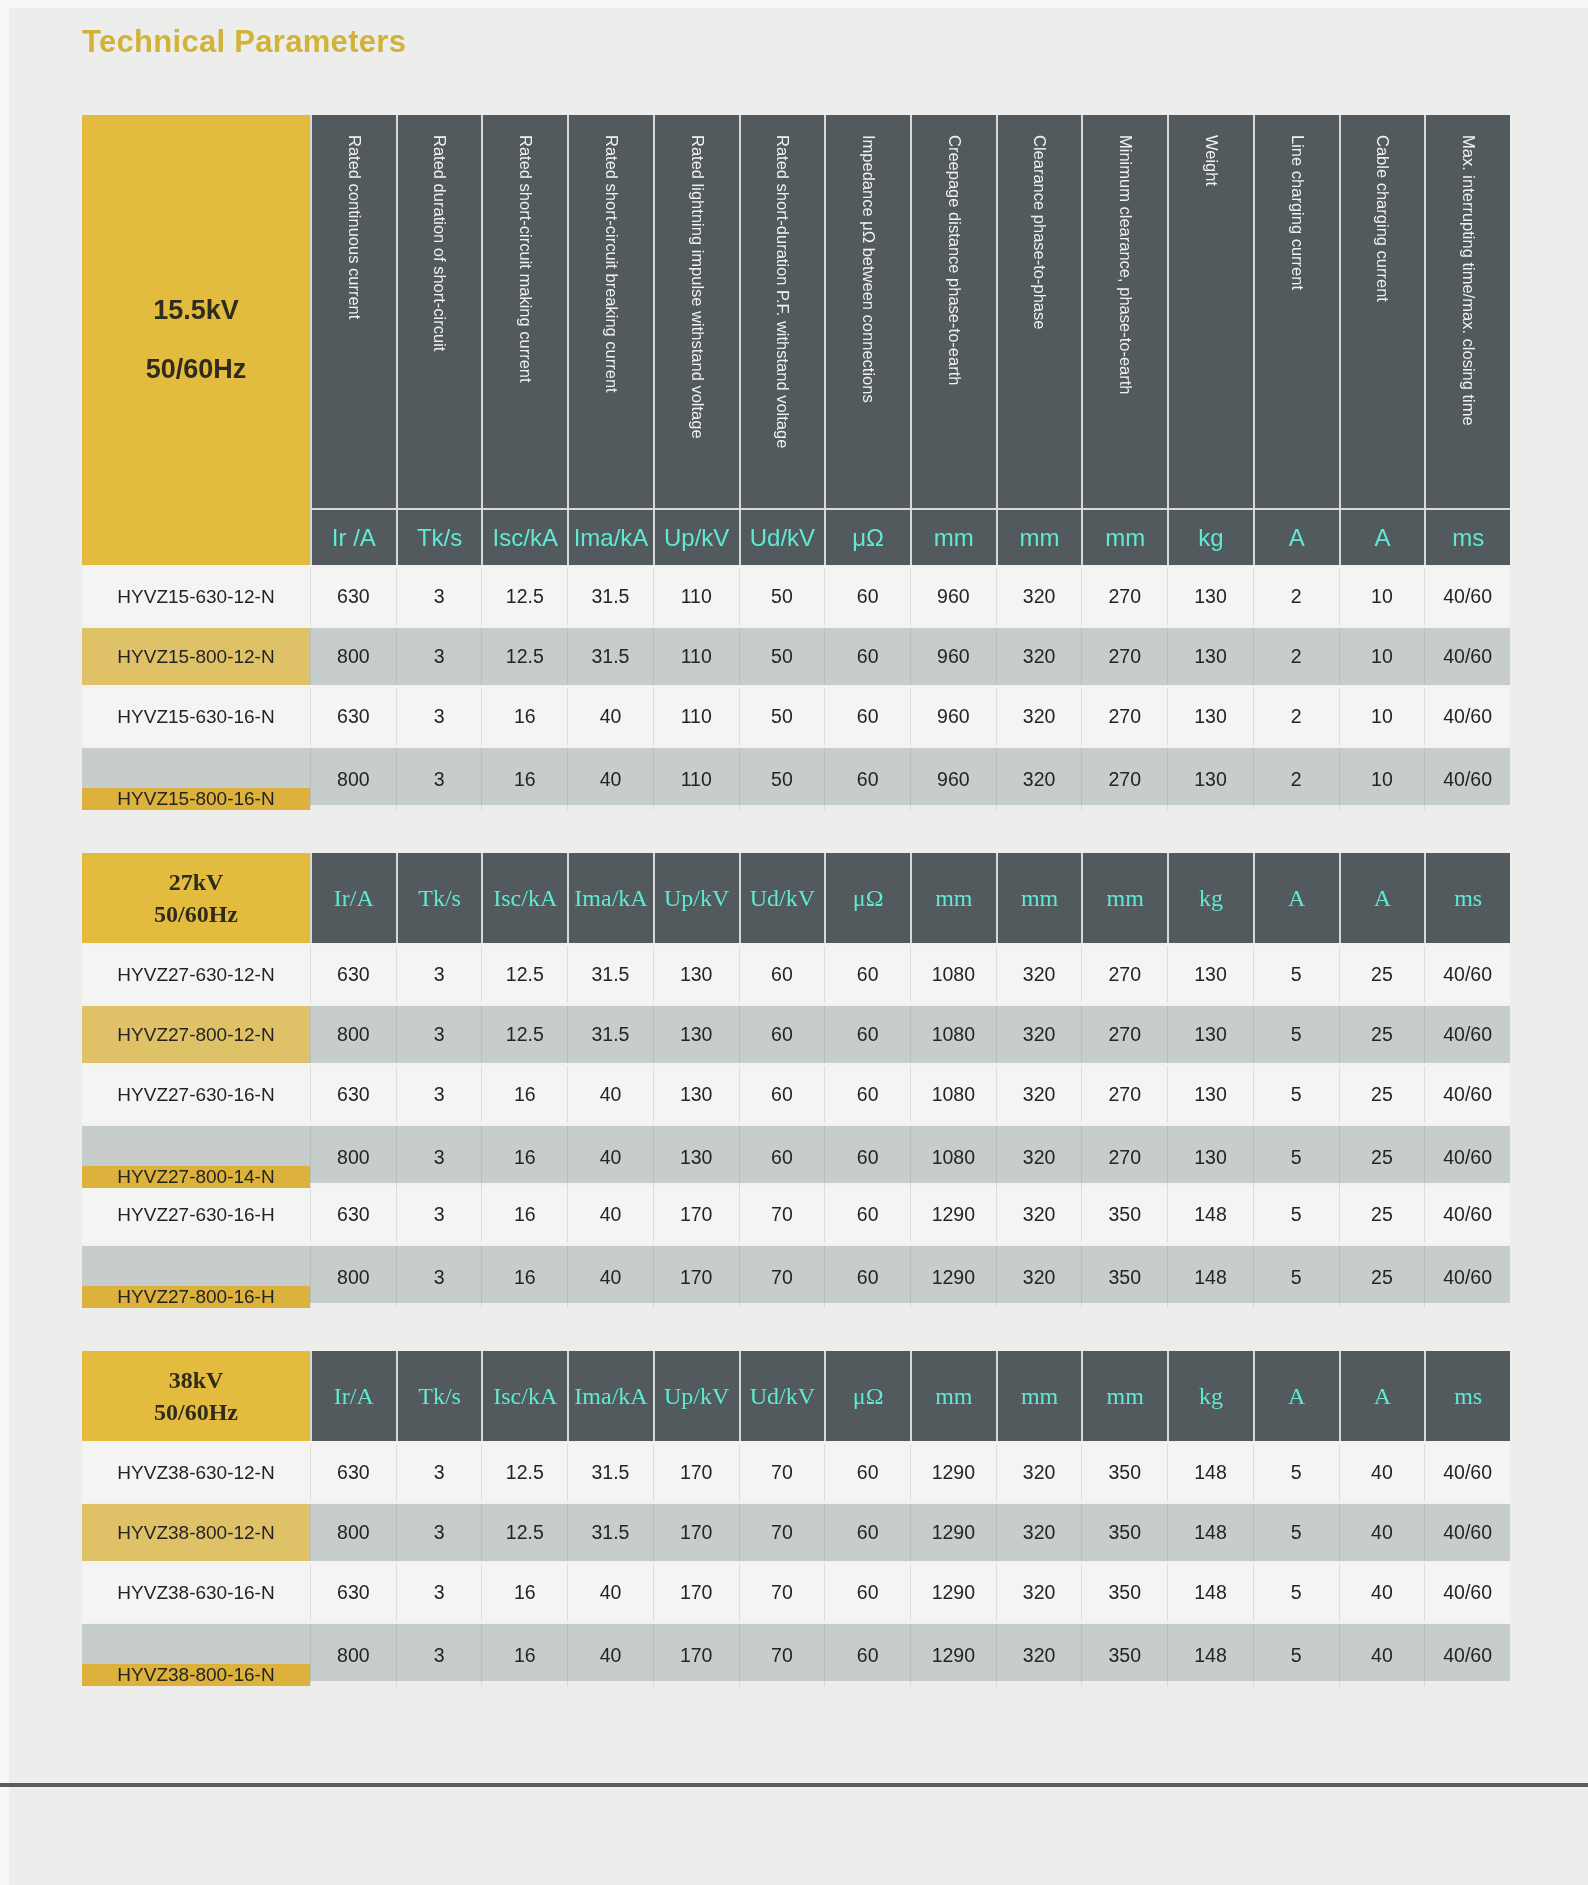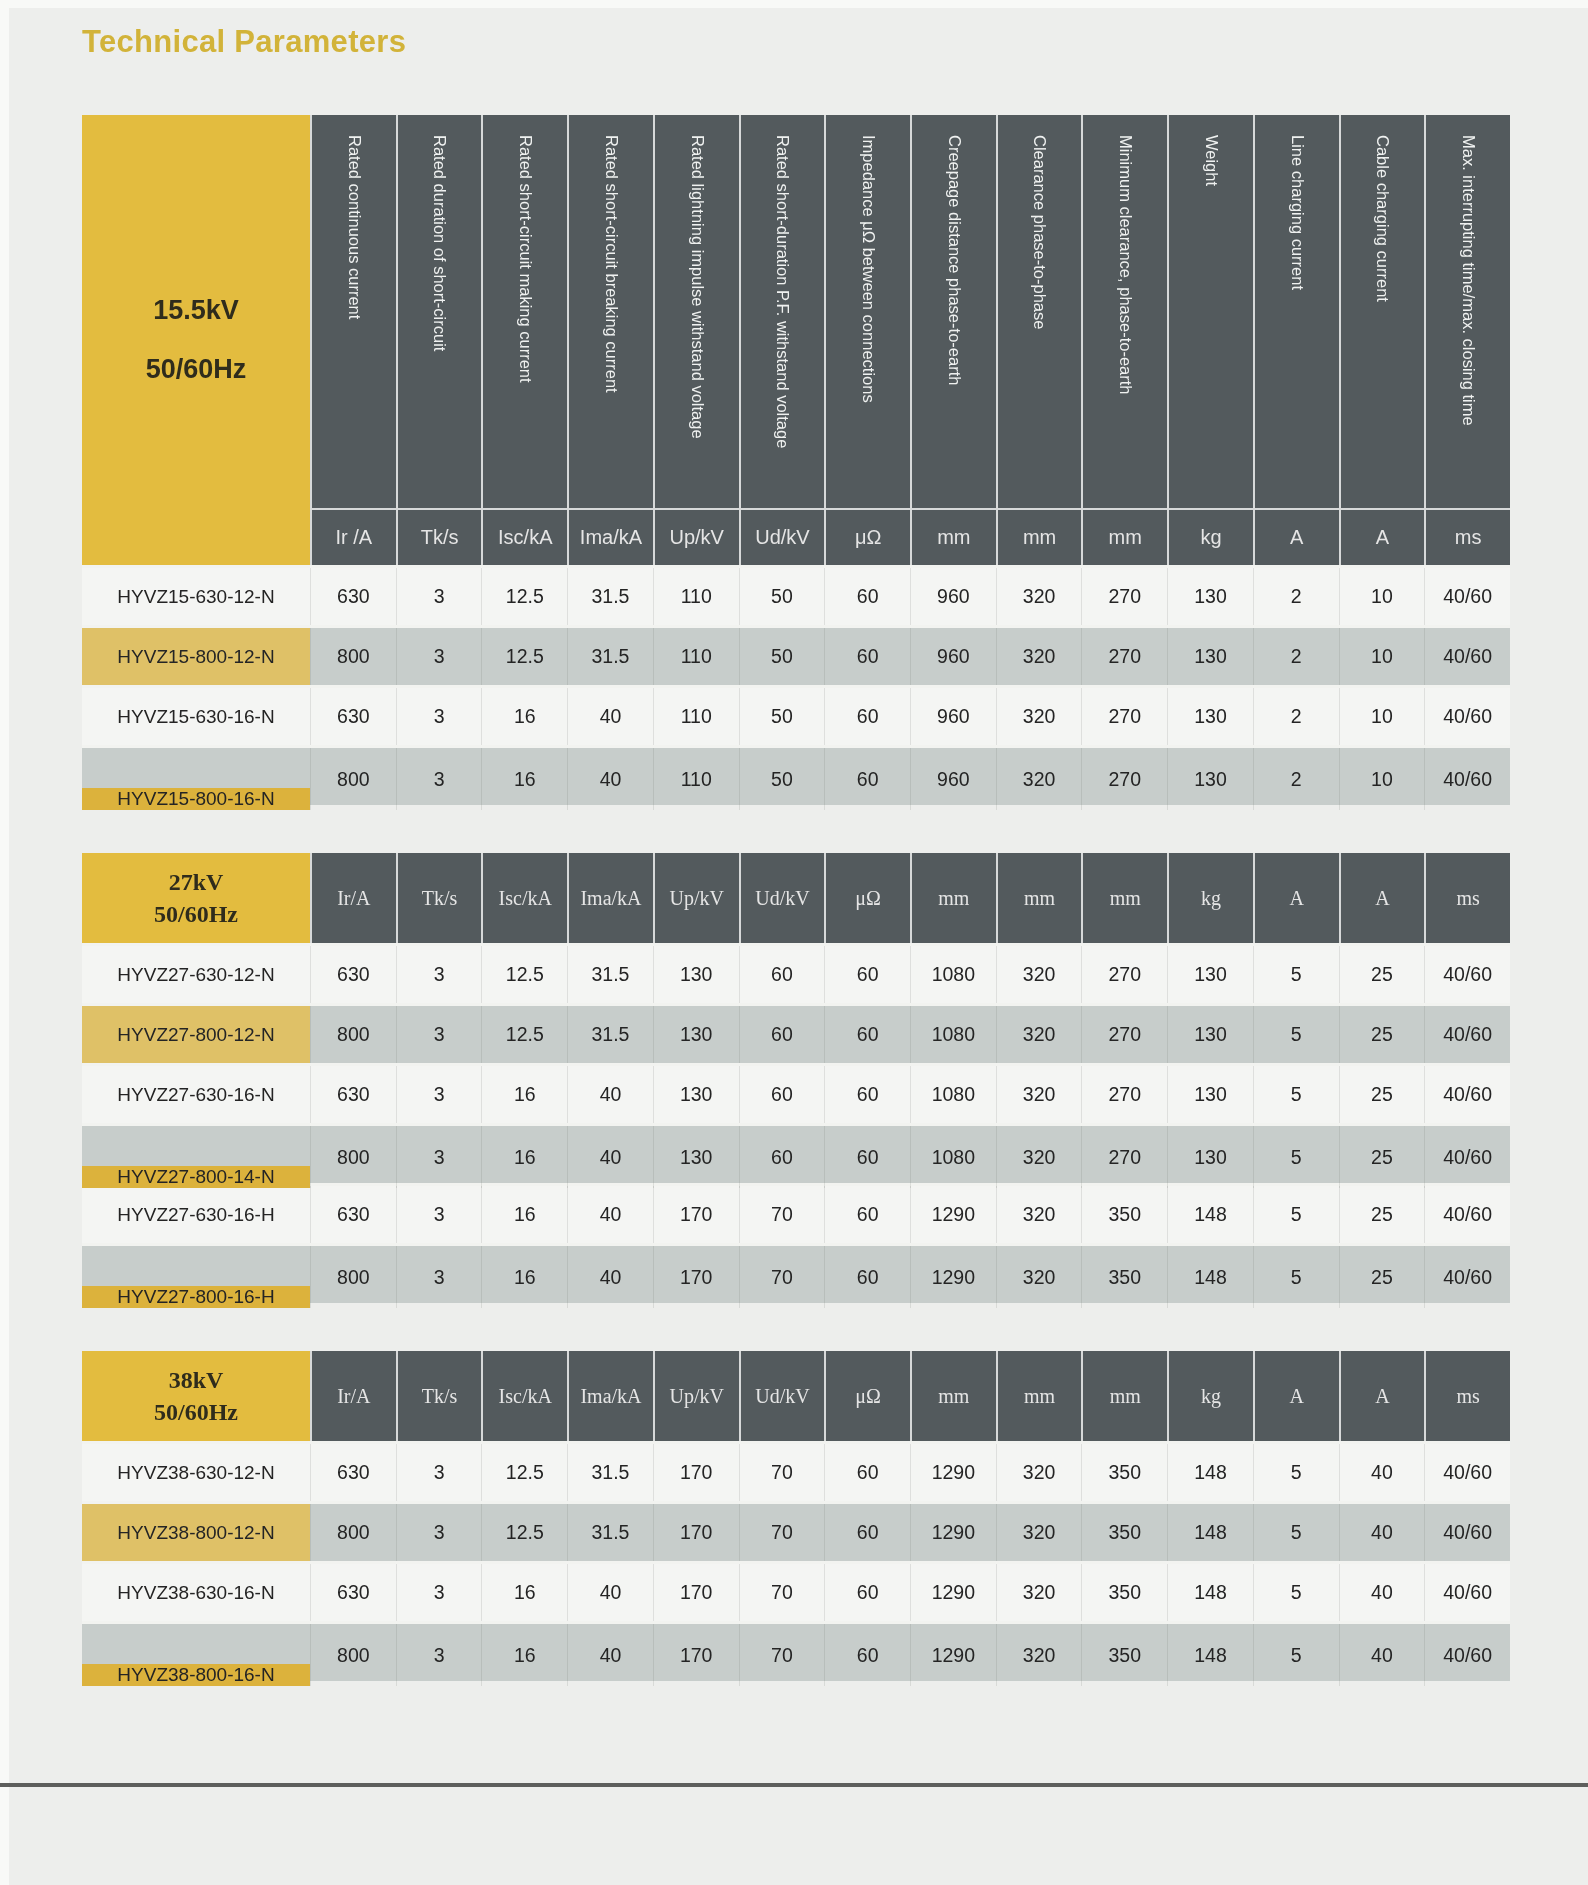--- a/index.html
+++ b/index.html
@@ -40,21 +40,21 @@
     display:flex;justify-content:flex-start;align-items:center;
     padding-top:20px;box-sizing:border-box;
     color:#eff1f0;font-size:16.5px;line-height:1.32;
     text-align:left;
   }
   .unit{
     background:var(--c-dark,#535a5d);
     border-left:2px solid rgba(238,240,238,.85);
     border-top:2px solid rgba(238,240,238,.85);
     display:flex;align-items:center;justify-content:center;
-    color:#e5e5e5;font-size:20px;
+    color:#5eead4;font-size:24px;
   }
   .unit--solo{border-top:none;}
 
   .data-row{height:60px;border-top:3px solid #f2f3f0;}
   .row--light{background:var(--c-rowlight,#f4f5f3);}
   .row--gray{background:var(--c-rowgray,#c7cdcb);}
   .cell{
     display:flex;align-items:center;justify-content:center;
     font-size:19.5px;color:#242424;
   }

